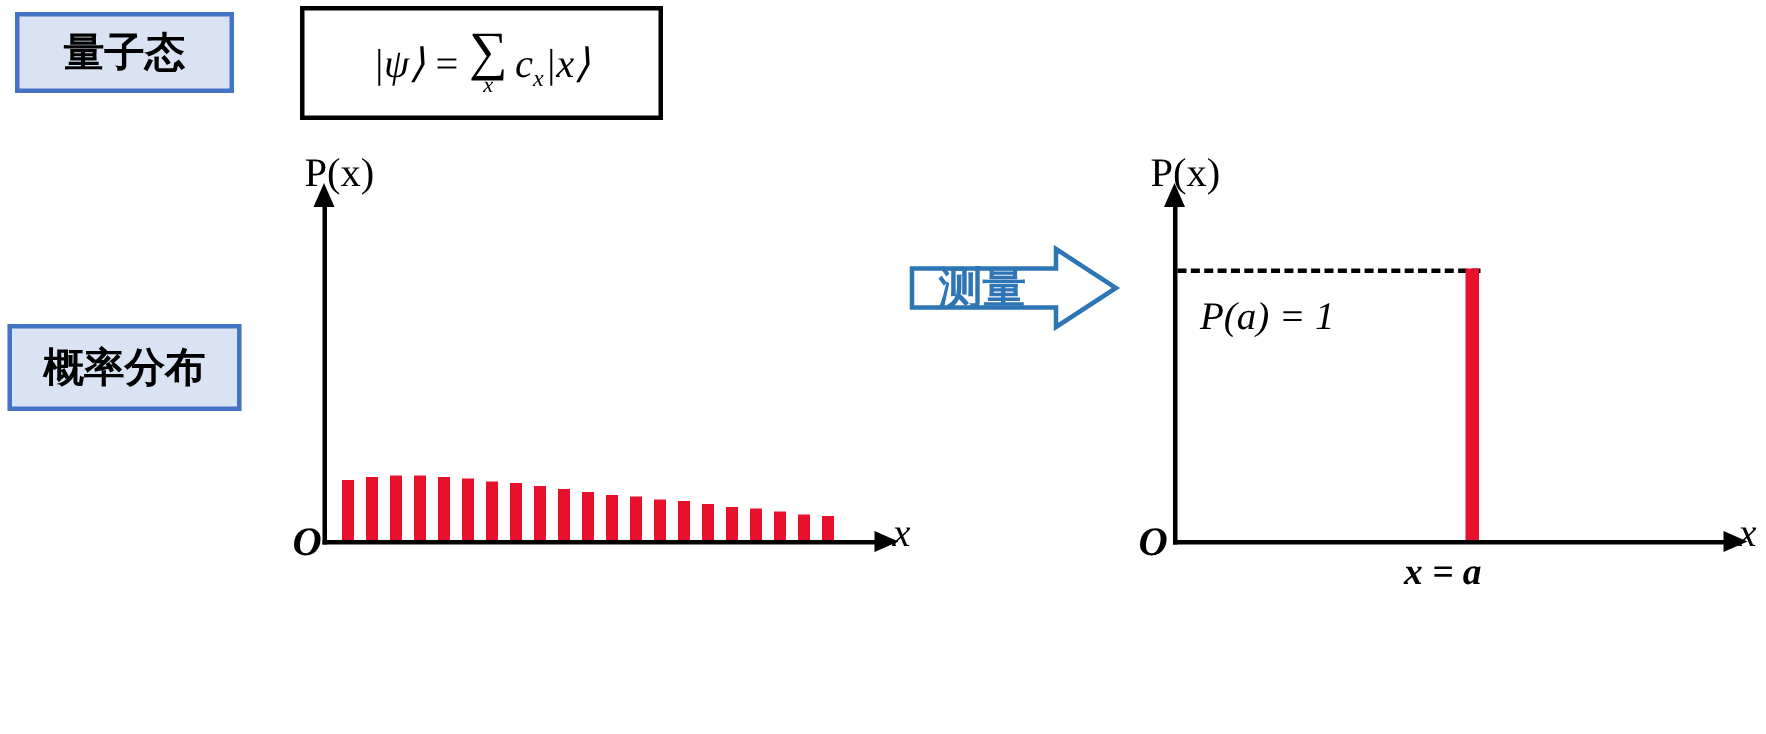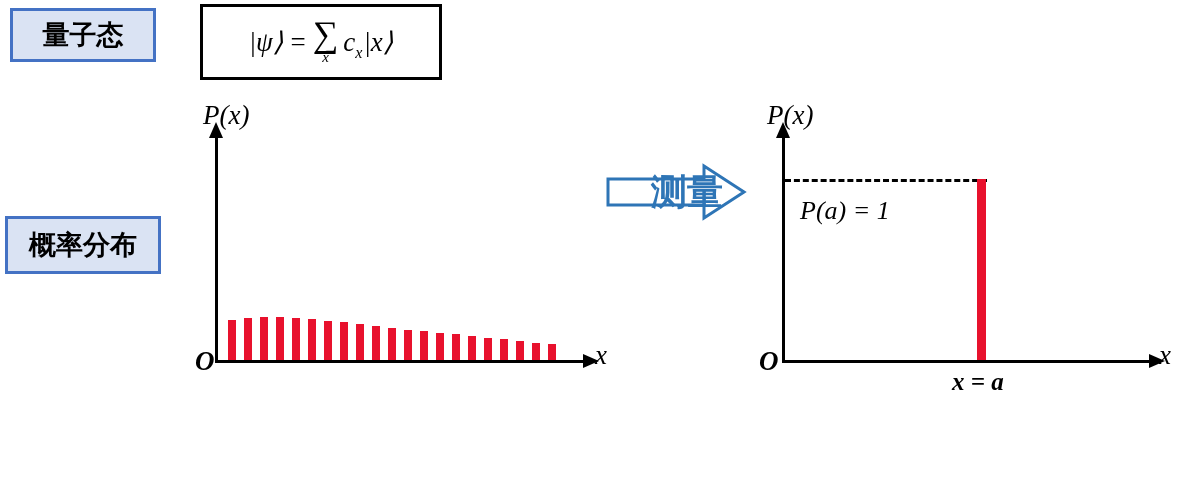--- a/index.html
+++ b/index.html
@@ -45,35 +45,35 @@
   
   .chart{position:absolute;}
   .chart-before{left:195px;top:100px;width:430px;height:300px;}
   .chart-after{left:755px;top:100px;width:422px;height:300px;}
 
   .axis-y{position:absolute;width:3px;background:#000;}
   .axis-x{position:absolute;height:3px;background:#000;}
   .arrow-up{position:absolute;width:0;height:0;border-left:7px solid transparent;border-right:7px solid transparent;border-bottom:16px solid #000;}
   .arrow-right{position:absolute;width:0;height:0;border-top:7px solid transparent;border-bottom:7px solid transparent;border-left:16px solid #000;}
 
-  .ylab{position:absolute;font-size:27px;font-style:italic;font-family:"Liberation Serif",serif;}
+  .ylab{position:absolute;font-size:27px;font-family:"Liberation Serif",serif;}
   .xlab{position:absolute;font-size:27px;font-style:italic;font-family:"Liberation Serif",serif;}
   .olab{position:absolute;font-size:27px;font-style:italic;font-weight:bold;font-family:"Liberation Serif",serif;}
 
   .bars{position:absolute;}
   .bar{position:absolute;bottom:0;width:8px;background:var(--red);}
   .bar-single{position:absolute;bottom:0;width:9px;background:var(--red);}
 
   .dash-line{position:absolute;border-top:3px dashed #000;}
   .annot{position:absolute;font-size:26px;font-style:italic;font-family:"Liberation Serif",serif;}
   .xeq{position:absolute;font-size:25px;font-style:italic;font-weight:bold;font-family:"Liberation Serif",serif;}
 
   
   .measure{position:absolute;left:606px;top:162px;width:142px;height:60px;}
-  .measure-label{position:absolute;left:0;top:0;width:98px;height:100%;display:flex;align-items:center;justify-content:center;color:var(--arrowblue);font-weight:bold;font-size:36px;font-family:"Liberation Serif",serif;margin-left:32px;}
+  .measure-label{position:absolute;left:0;top:0;width:98px;height:100%;display:flex;align-items:center;justify-content:center;color:var(--arrowblue);font-weight:bold;font-size:29px;font-family:"Liberation Serif",serif;}
 </style>
 </head>
 <body>
 
 <div class="stage">
 
   <div class="bluebox box-quantum">
     <span>量子态</span>
   </div>
   <div class="bluebox box-prob">
@@ -144,17 +144,17 @@
     <div class="axis-x" style="left:27px;top:260px;width:370px;"></div>
     <div class="arrow-right" style="left:394px;top:254px;"></div>
     <span class="olab" style="left:4px;top:246px;">O</span>
     <span class="xlab" style="left:404px;top:240px;">x</span>
 
     <div class="dash-line" style="left:30px;top:79px;width:202px;"></div>
     <div class="bars" style="left:222px;top:0;height:260px;width:12px;">
       <div class="bar-single" style="left: 0px; height: 181px;"></div>
     </div>
     <span class="annot" style="left:45px;top:96px;">P(a) = 1</span>
-    <span class="xeq" style="left:197px;top:268px;">x = a</span>
+    <span class="xeq" style="left:181px;top:268px;">x = a</span>
   </div>
 
 
 </div>
 
 </body></html>

